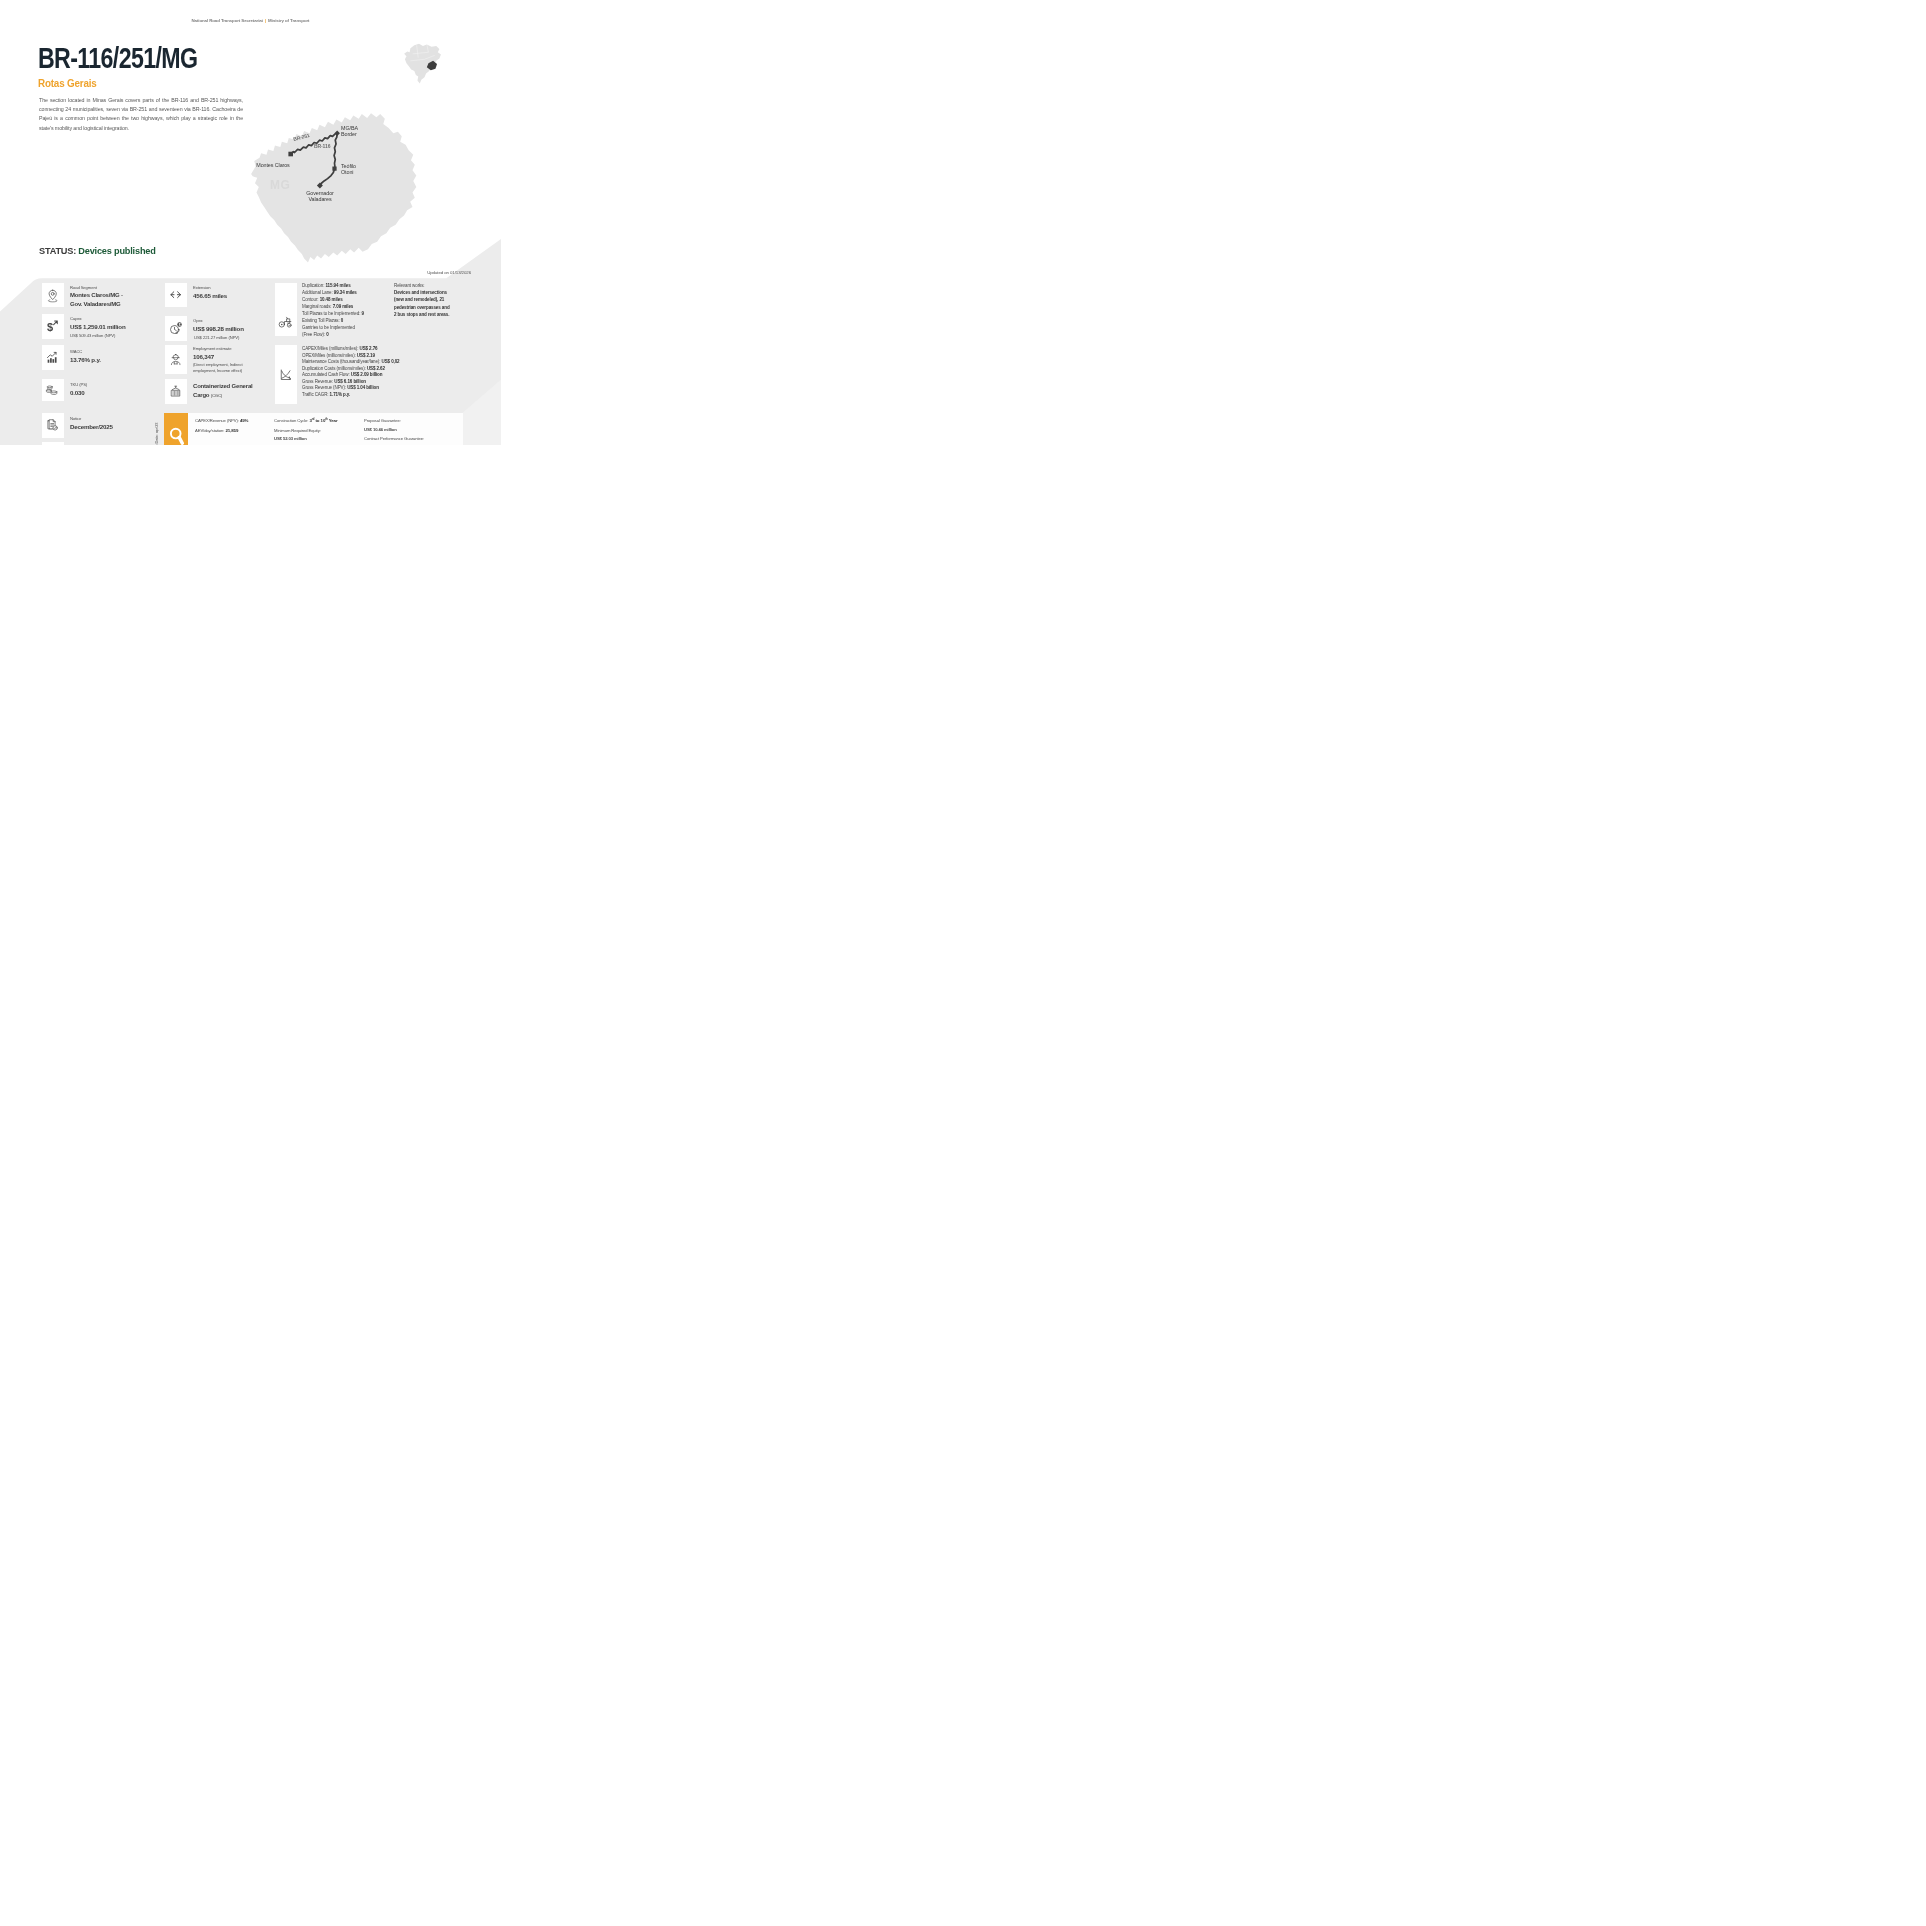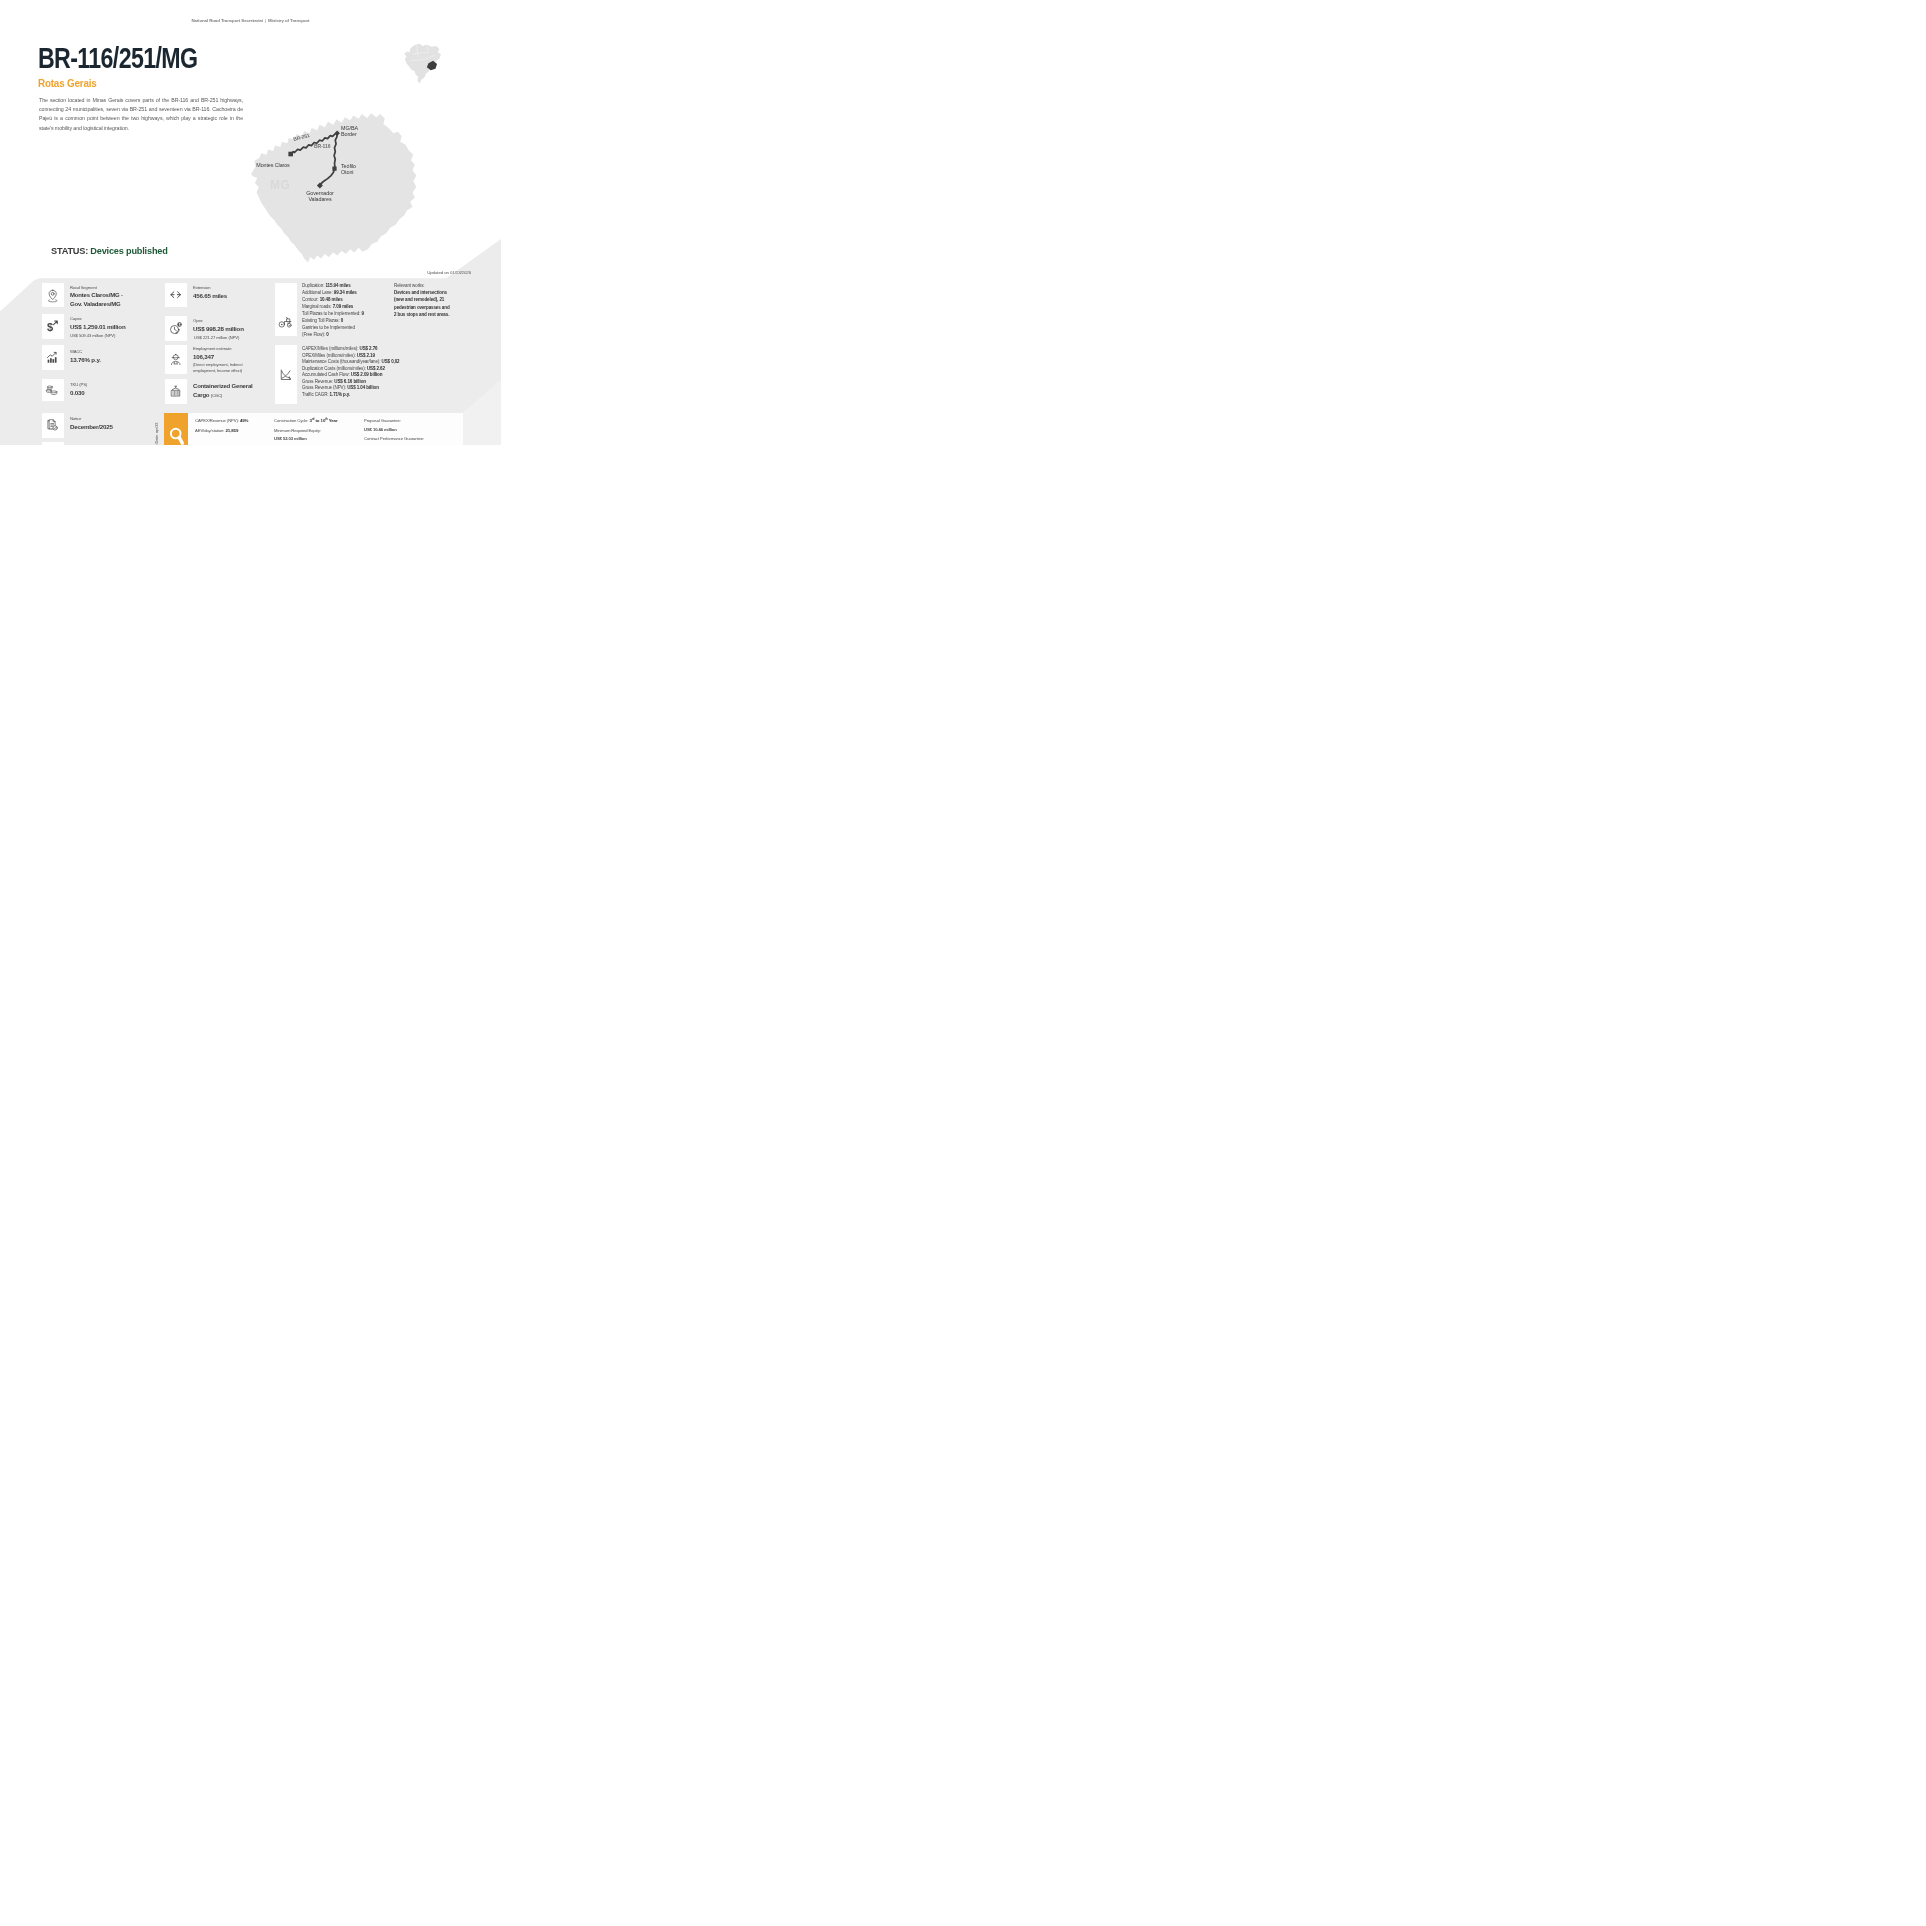--- a/index.html
+++ b/index.html
@@ -11,21 +11,21 @@
   .hdr{top:17.7px;left:0;width:100%;text-align:center;font-size:4.4px;font-weight:bold;color:#7e7e7e;}
   .hdr .sep{color:#EFA32C;padding:0 1.9px;font-weight:bold;}
   
   .title{left:38px;top:42px;font-size:29px;font-weight:bold;color:#1a2630;letter-spacing:-0.8px;
          transform:scaleX(0.80);transform-origin:left top;white-space:nowrap;}
   .subtitle{left:38px;top:77px;font-size:11.2px;font-weight:bold;color:#EFA32C;letter-spacing:-0.2px;
             transform:scaleX(0.88);transform-origin:left top;white-space:nowrap;}
   .para{left:39px;top:96px;width:204px;font-size:5.3px;line-height:1.74;color:#595959;text-align:justify;}
   
   .status{left:39px;top:246px;font-size:9.2px;font-weight:bold;letter-spacing:-0.2px;}
-  .status .st-l{color:#3b3b3b;margin-left:12px;}
+  .status .st-l{color:#3b3b3b;}
   .status .st-v{color:#1D5A38;padding-left:2.3px;}
   .updated{right:30px;top:270px;font-size:4.4px;color:#555;}
   
   .maplbl{color:#3a3a3a;font-size:5.4px;line-height:1.12;}
   .roadlbl{color:#6e6e6e;font-size:5px;font-weight:bold;}
   .mgmark{color:#d9d9d9;font-size:12px;font-weight:bold;letter-spacing:0.4px;}
   
   .ibox{background:#ffffff;display:flex;align-items:center;justify-content:center;}
   .clabel{font-size:4.2px;color:#4f4f4f;white-space:nowrap;}
   .cval{font-size:6.2px;font-weight:bold;color:#3b3b3b;white-space:nowrap;letter-spacing:-0.2px;}

